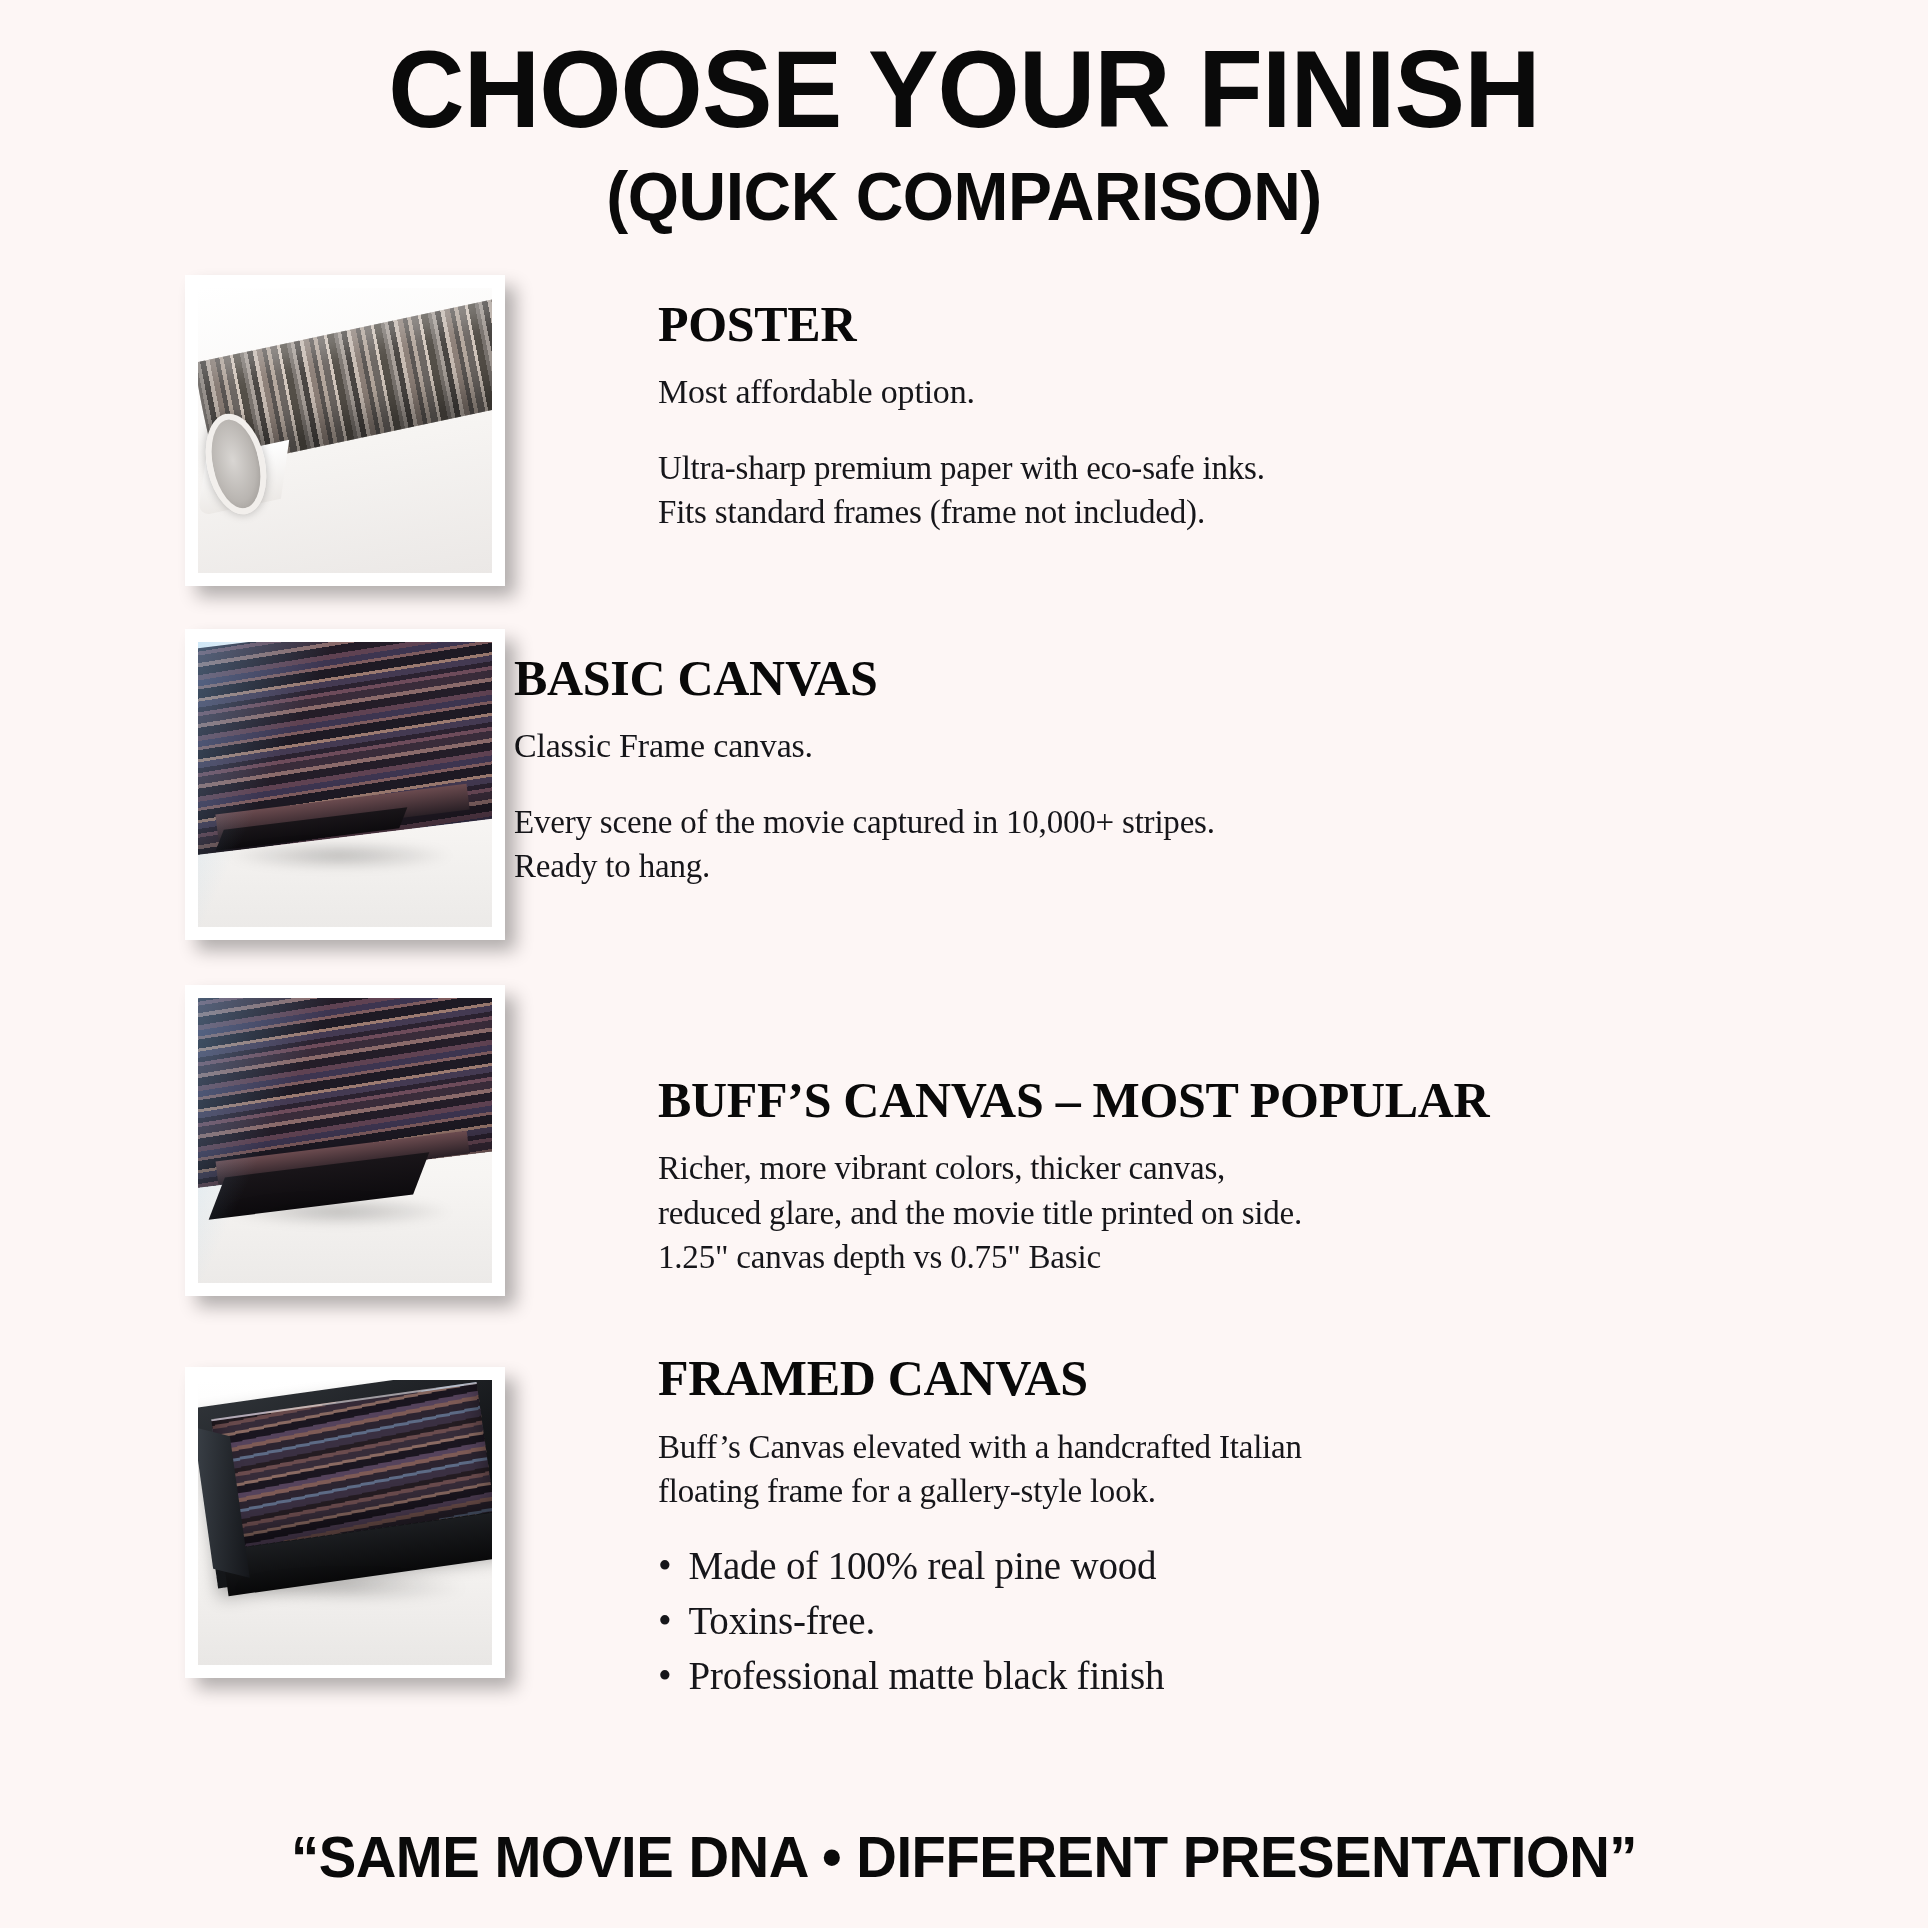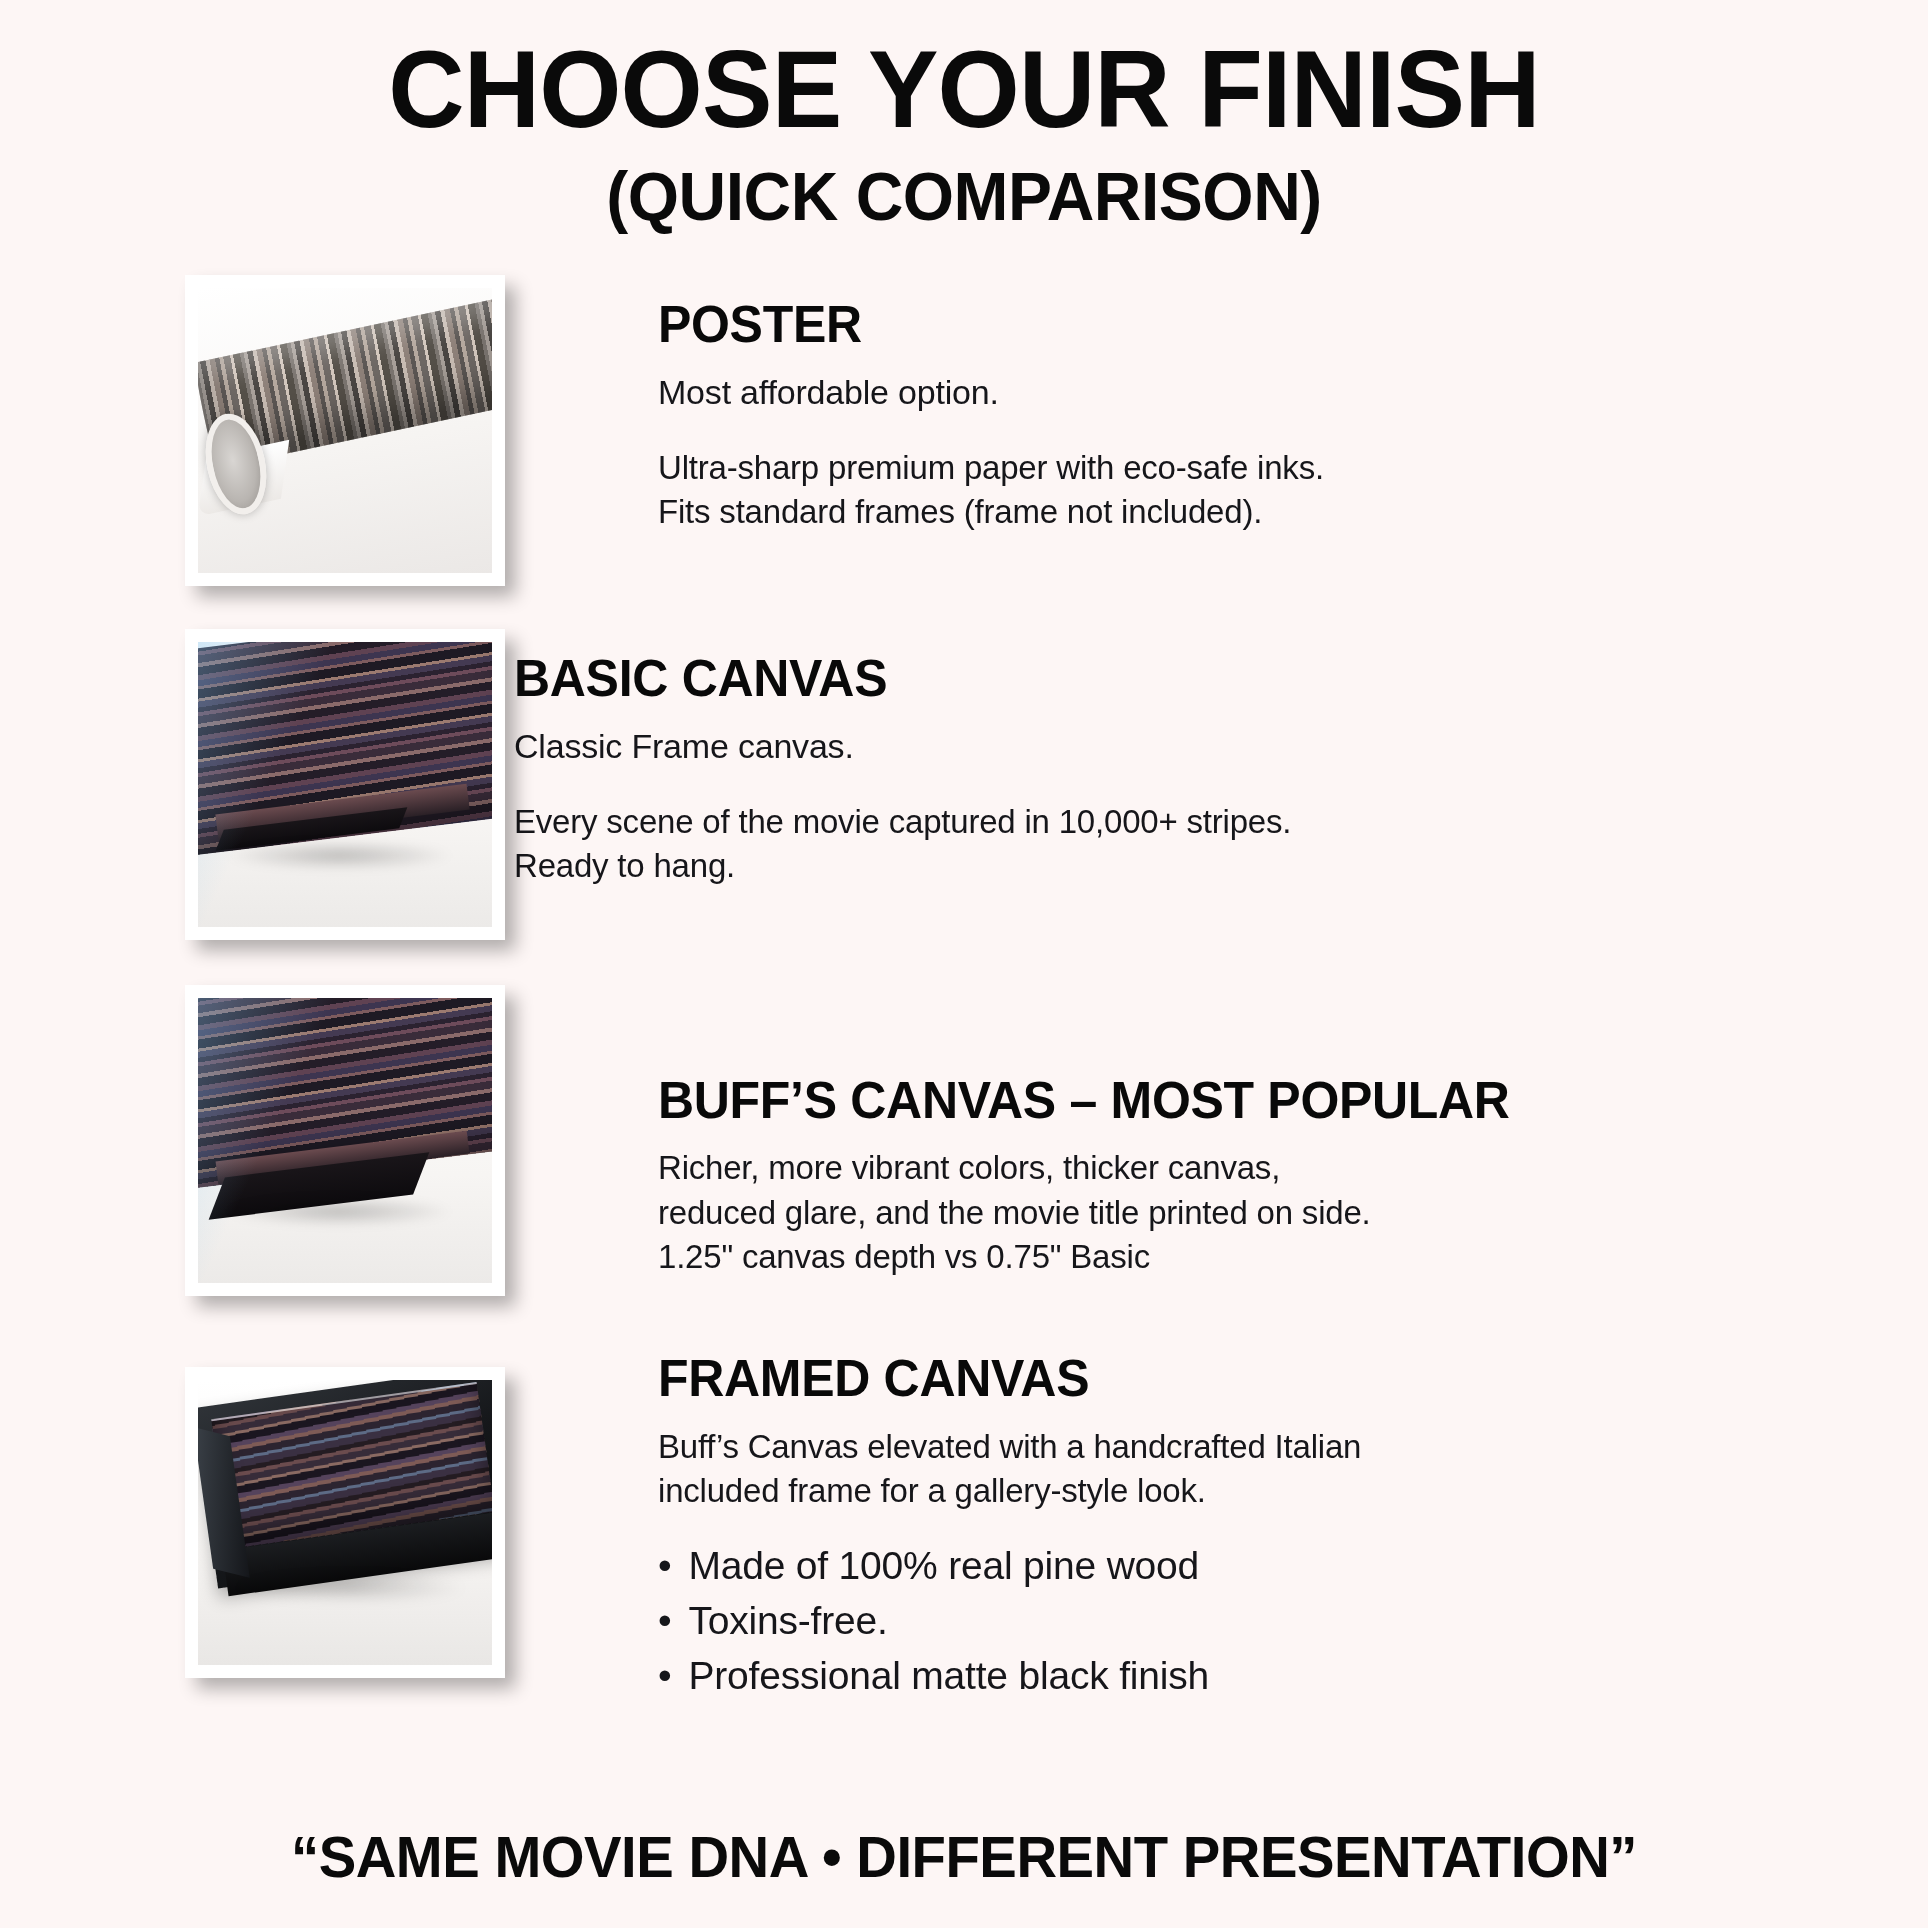--- a/index.html
+++ b/index.html
@@ -238,20 +238,21 @@
     height: 10%;
     background: radial-gradient(ellipse at center, rgba(0,0,0,.20), rgba(0,0,0,0) 70%);
     filter: blur(5.6px);
   }
 
   
   .text {
     padding-left: 153px;
     padding-top: 21px;
     max-width: 1139px;
+    font-family: Liberation Serif, serif;
   }
   .item-title {
     font-size: 51px;
     font-weight: 700;
     color: #090909;
     letter-spacing: -0.3px;
     line-height: 1.05;
     transform: scaleX(0.98);
     transform-origin: left center;
     margin-bottom: 19px;
@@ -387,21 +388,21 @@
             <div class="fr-art"></div>
             <div class="fr-front"></div>
             <div class="fr-side"></div>
             <div class="fr-shadow"></div>
           </div>
         </div>
       </div>
       <div class="text">
         <div class="item-title">FRAMED CANVAS</div>
         <div class="item-body">Buff’s Canvas elevated with a handcrafted Italian</div>
-        <div class="item-body">included frame for a gallery-style look.</div>
+        <div class="item-body">floating frame for a gallery-style look.</div>
         <ul class="bullets">
           <li>
             <span class="bullet-dot">•</span>
             <span>Made of 100% real pine wood</span>
           </li>
           <li>
             <span class="bullet-dot">•</span>
             <span>Toxins-free.</span>
           </li>
           <li>

